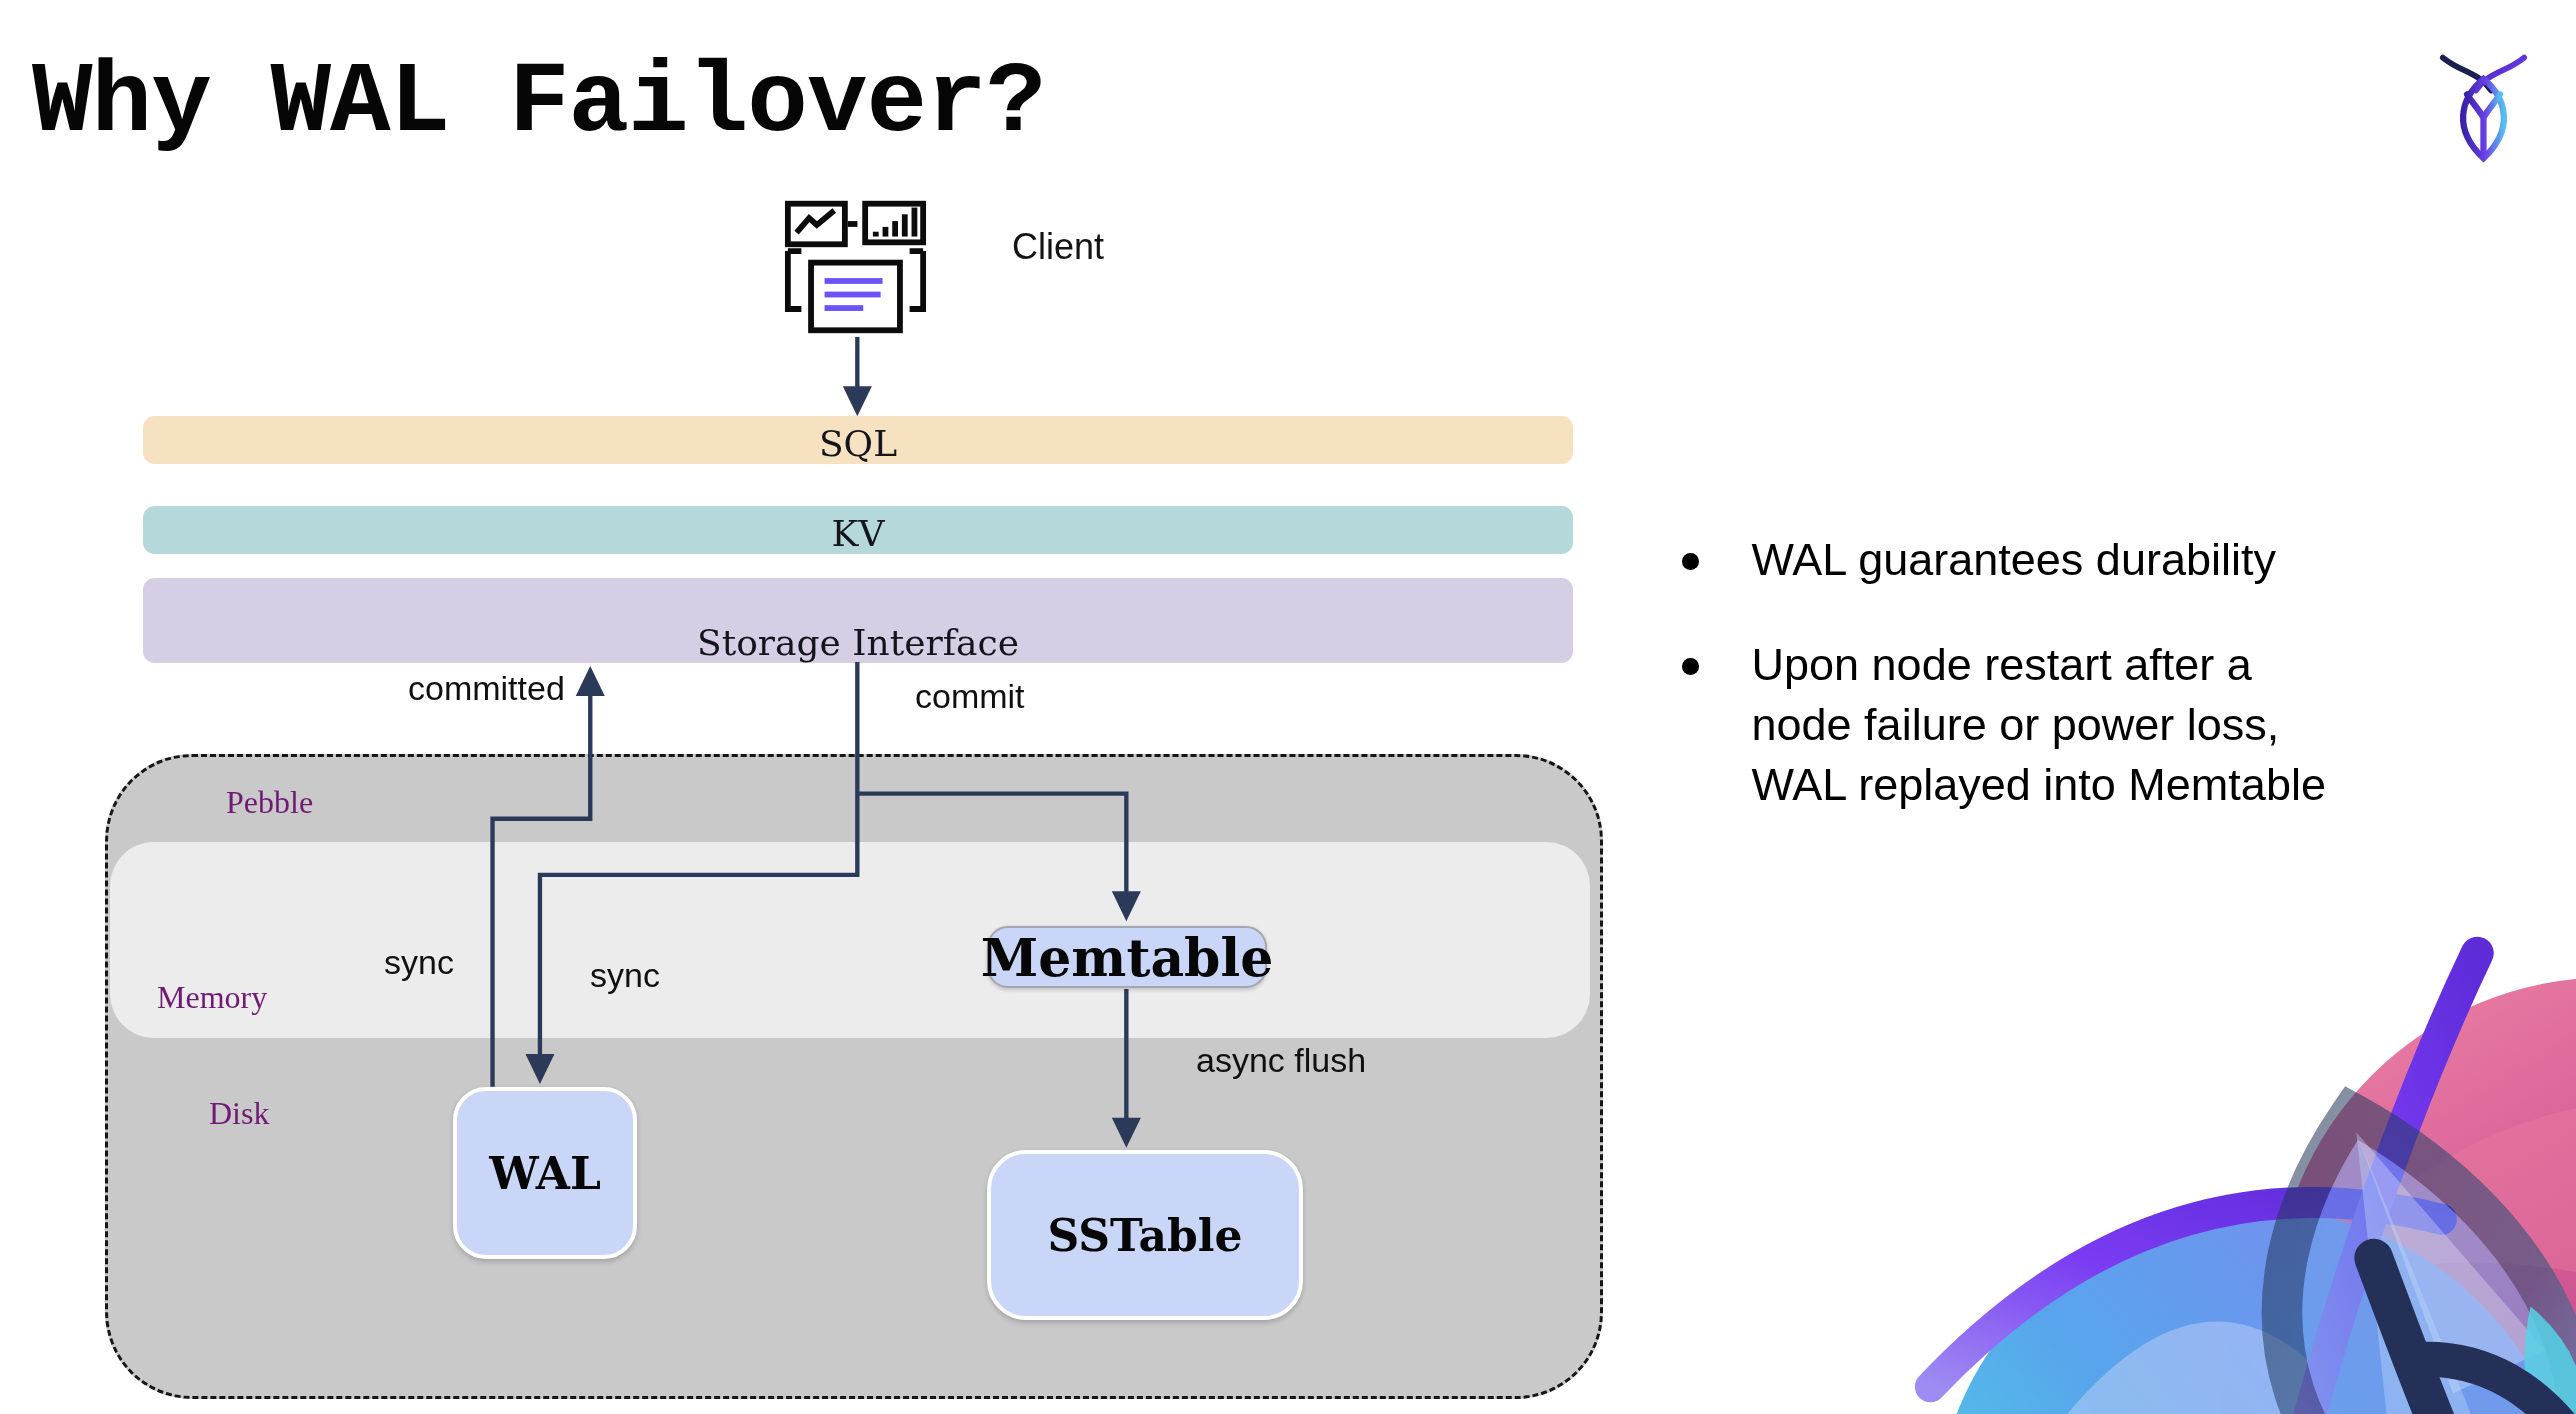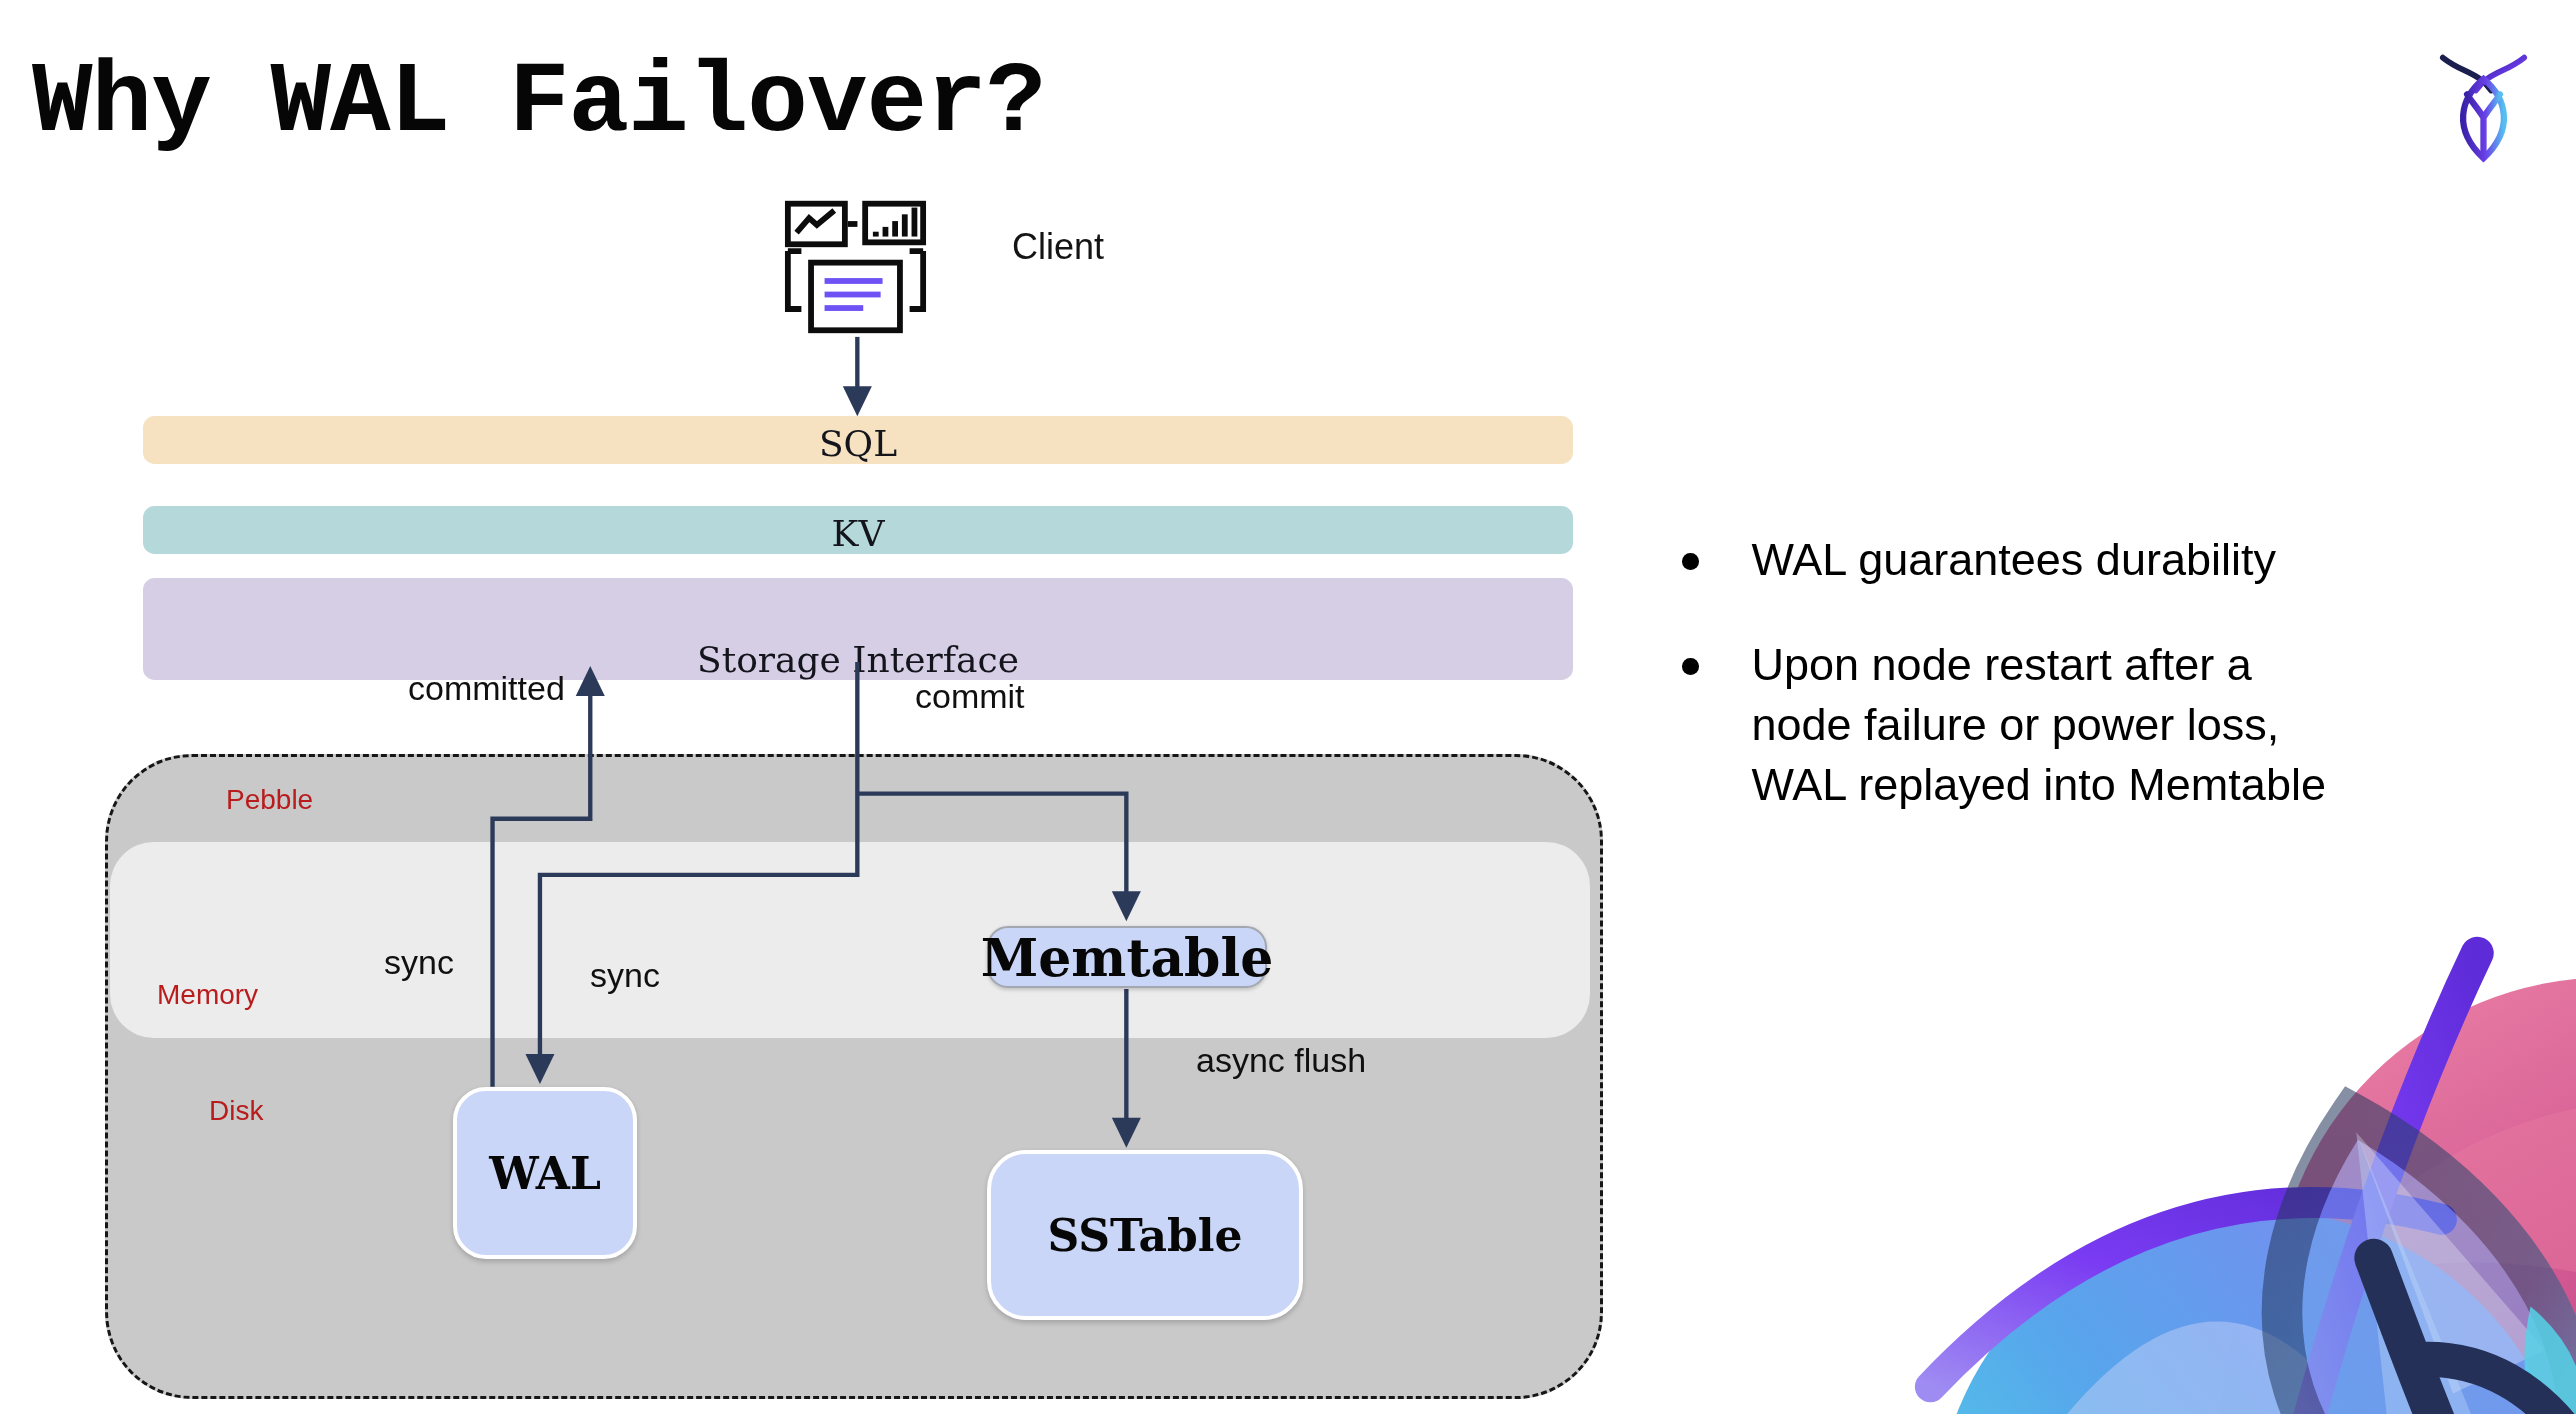--- a/index.html
+++ b/index.html
@@ -20,35 +20,35 @@
 
   
   .layer-bar{
     left:143px;width:1430px;border-radius:11.6px;
     display:flex;align-items:flex-end;justify-content:center;
     font-family:"DejaVu Serif","Liberation Serif",serif;
     font-size:36px;color:#14141c;
   }
   #layer-sql{top:416px;height:48px;background:#f6e2c0;}
   #layer-kv{top:506px;height:48px;background:#b5d9da;}
-  #layer-storage{top:578px;height:102px;background:#d6cee4;}
+  #layer-storage{top:578px;height:85px;background:#d6cee4;}
 
   
   #pebble-box{
     left:105px;top:754px;width:1498px;height:645px;
     background:#c9c9c9;border:3.9px dashed #161616;border-radius:87px;
     box-sizing:border-box;
   }
   #memory-region{
     left:110px;top:842px;width:1480px;height:196px;
     background:#ececec;border-radius:44px;
   }
   .region-label{
-    font-family:Liberation Sans, sans-serif;
-    font-size:28px;color:#b91c1c;
+    font-family:Liberation Serif, serif;
+    font-size:32px;color:#701a75;
   }
   #pebble-label{left:226px;top:784px;}
   #memory-label{left:157px;top:979px;}
   #disk-label{left:209px;top:1095px;}
 
   
   .node-box{
     display:flex;align-items:center;justify-content:center;
     font-family:"DejaVu Serif","Liberation Serif",serif;
     font-weight:bold;color:#070707;background:#c9d6f7;box-sizing:border-box;

